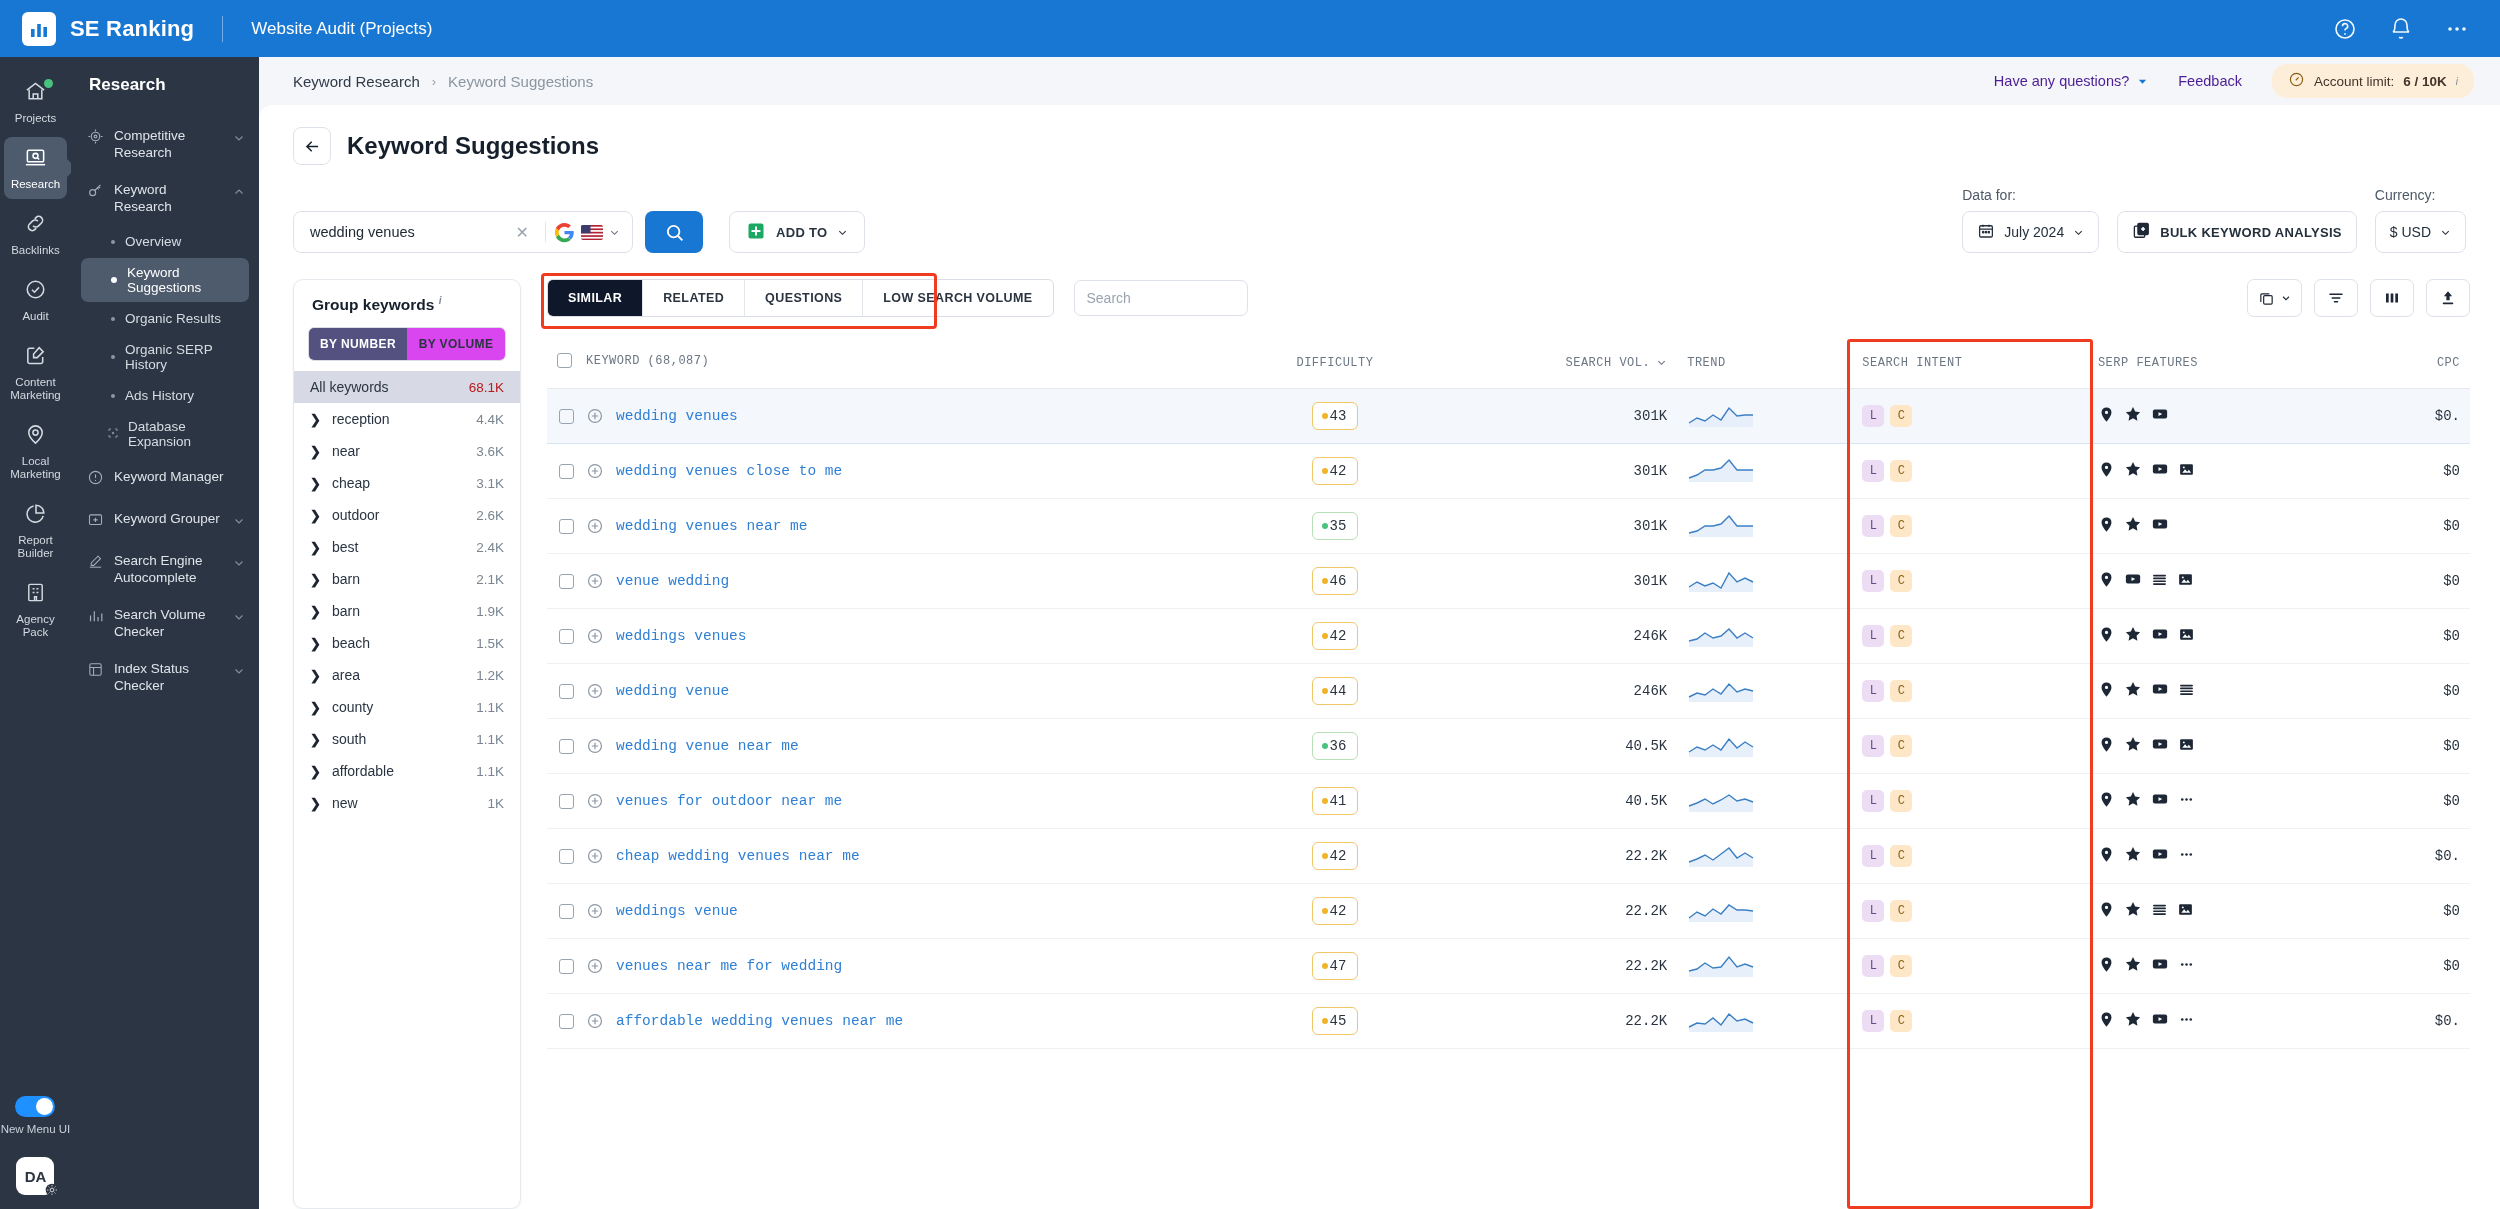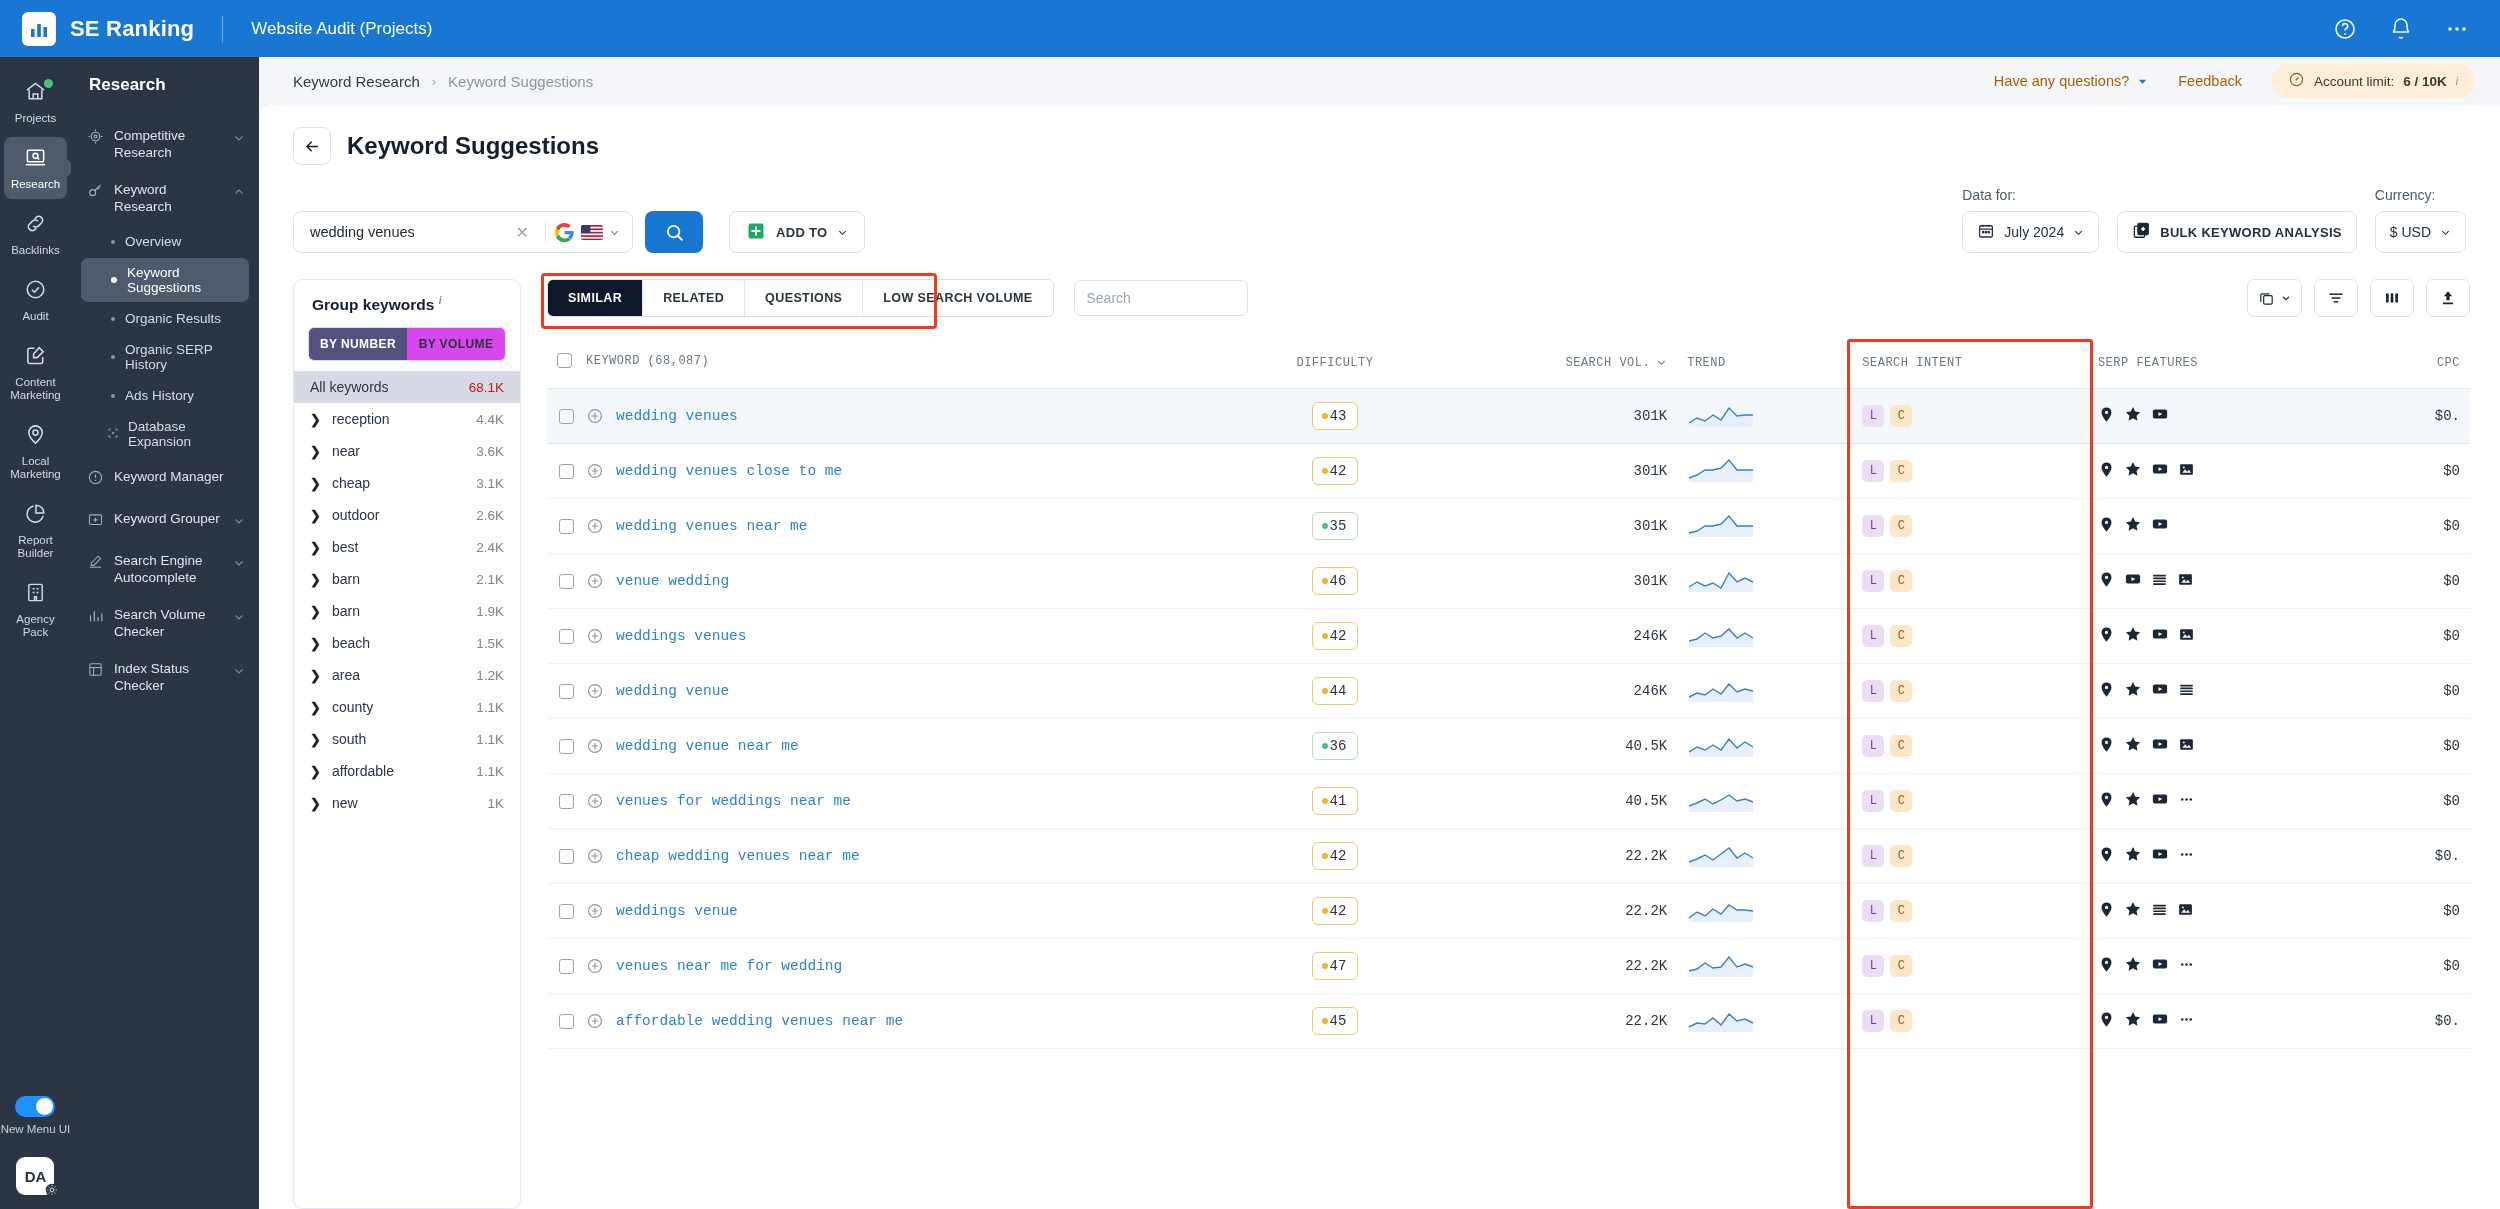--- a/index.html
+++ b/index.html
@@ -88,21 +88,21 @@
   .main { flex: 1; min-width: 0; display: flex; flex-direction: column; background: #f4f6f9; }
 
   .breadcrumb-bar {
     height: 48px; background: #f4f6f9; display: flex; align-items: center;
     padding: 0 26px 0 34px; flex: 0 0 48px;
   }
   .crumb { font-size: 15px; color: #2f3b49; cursor: pointer; }
   .crumb.dim { color: #8b95a1; }
   .crumb-sep { color: #98a2ae; margin: 0 12px; font-size: 13px; }
   .bc-right { margin-left: auto; display: flex; align-items: center; gap: 30px; }
-  .bc-link { font-size: 14.5px; color: #a16207; cursor: pointer; display: flex; align-items: center; gap: 8px; }
+  .bc-link { font-size: 14.5px; color: #4c1d95; cursor: pointer; display: flex; align-items: center; gap: 8px; }
   .acct-pill {
     background: #fdeeda; border-radius: 15px; padding: 7px 16px; font-size: 13.5px; color: #44342a;
     display: flex; align-items: center; gap: 9px; cursor: pointer;
   }
   .acct-pill .val { font-weight: 700; }
   .sup { font-size: 10px; vertical-align: super; color: #7d8894; font-style: italic; }
 
   .content {
     flex: 1; background: #fff; margin: 0; border-top-left-radius: 14px;
     display: flex; flex-direction: column; min-height: 0; position: relative;
@@ -1124,21 +1124,21 @@
                       <td class="c-cpc"><span class="cpc-val">$0</span></td>
                     </tr>
                     <tr>
                       <td class="c-kw">
                         <span class="kw-cell">
                           <span class="chk"></span>
                           <span class="plus-ico"><svg width="18" height="18" viewBox="0 0 24 24" fill="none" stroke="#8c96a2" stroke-width="1.6">
                               <circle cx="12" cy="12" r="8.6"></circle>
                               <path d="M12 7.8v8.4M7.8 12h8.4"></path>
                             </svg></span>
-                          <span class="kw-link">venues for weddings near me</span>
+                          <span class="kw-link">venues for outdoor near me</span>
                         </span>
                       </td>
                       <td class="c-diff"><span class="diff-badge">
                           <span class="dot"></span>
                           <span>41</span>
                         </span></td>
                       <td class="c-vol">40.5K</td>
                       <td class="c-trend"><svg width="70" height="30" viewBox="0 0 70 30">
                           <path d="M2,22 L10,19 L18,15 L26,20 L34,16 L42,11 L50,17 L58,15 L66,18 L66,28 L2,28 Z" fill="#e7f0fa"></path>
                           <path d="M2,22 L10,19 L18,15 L26,20 L34,16 L42,11 L50,17 L58,15 L66,18" fill="none" stroke="#3b7fc4" stroke-width="1.4"></path>

